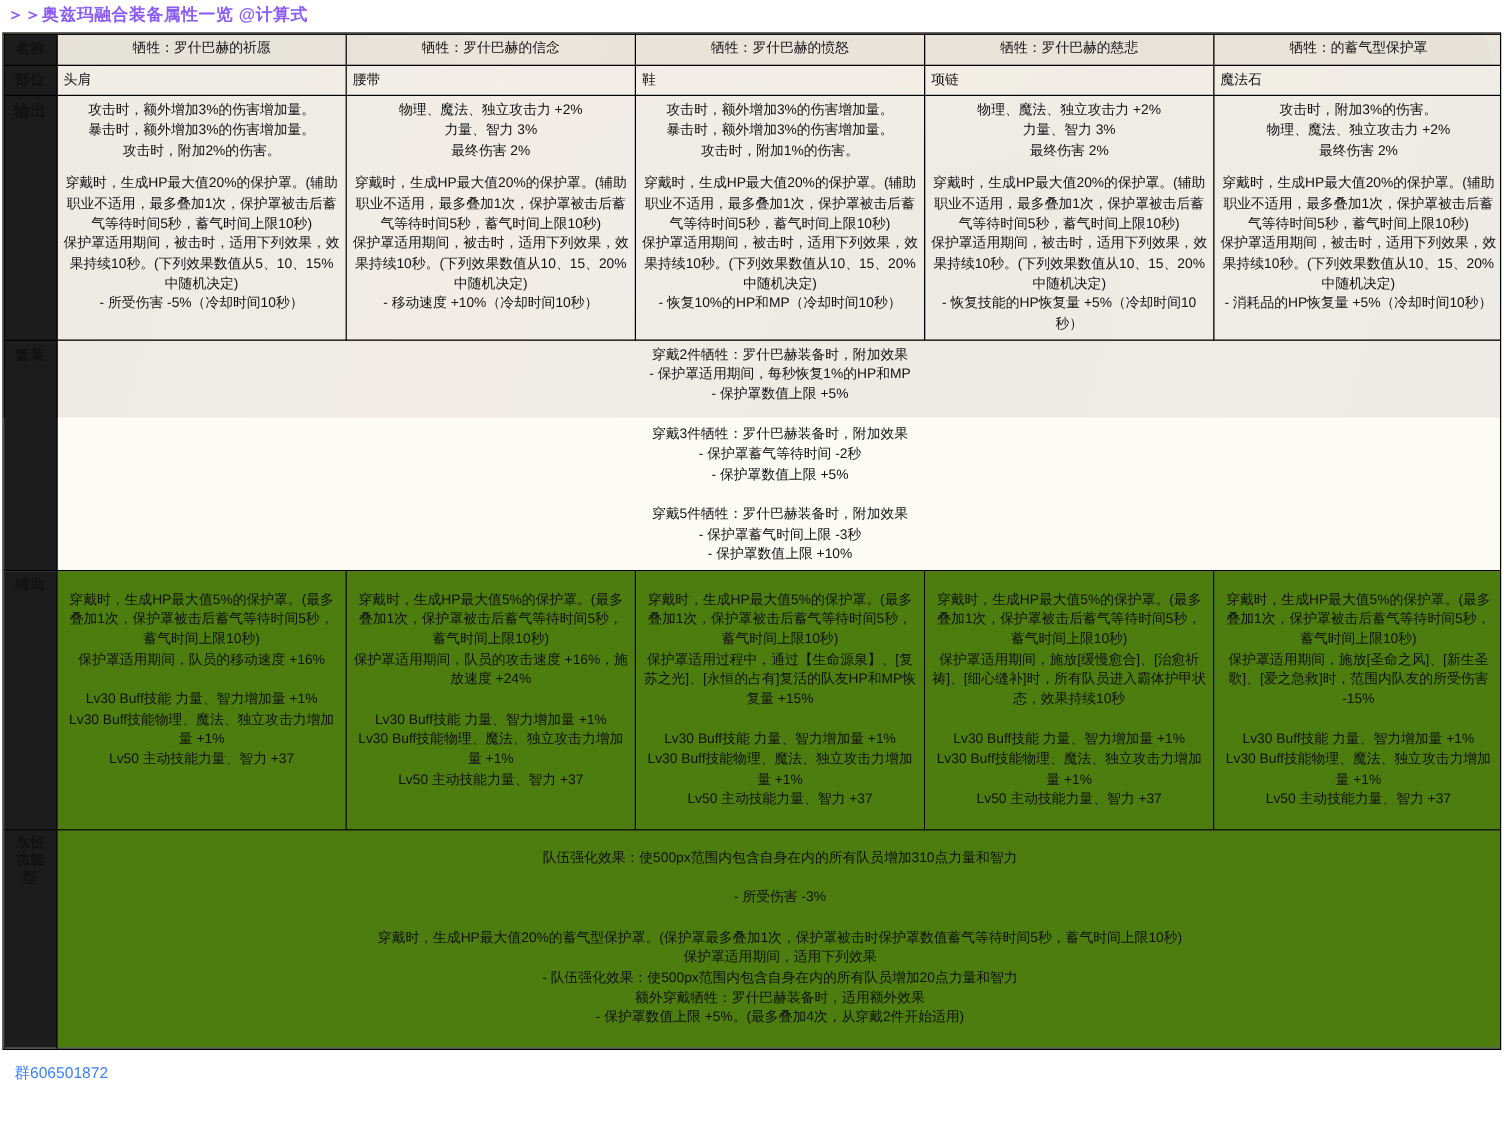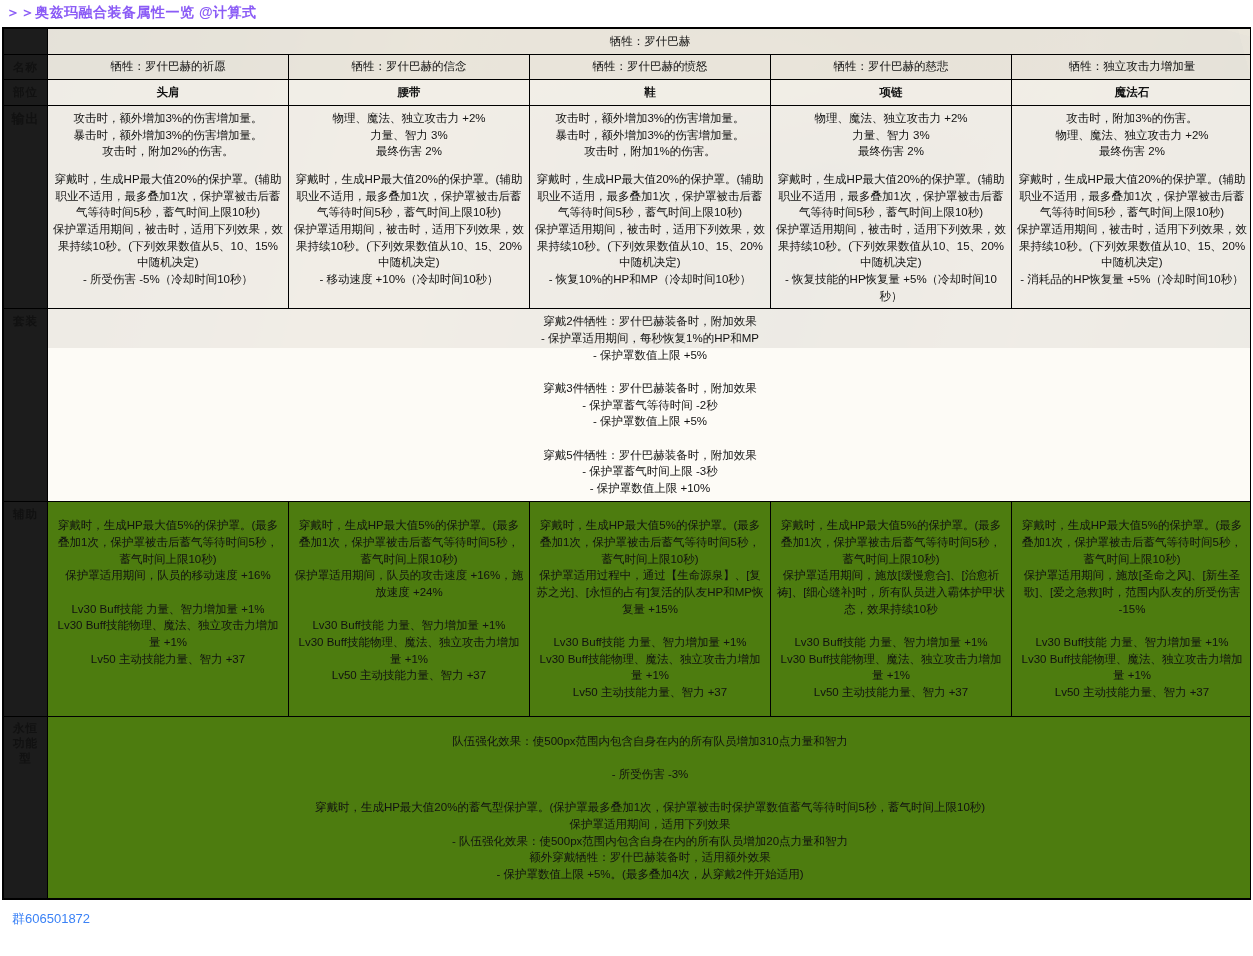--- a/index.html
+++ b/index.html
@@ -85,23 +85,23 @@
   }
   .hdr-name {
     background: rgba(250,247,238,0.90);
     text-align: center;
     font-size: 12px;
     padding: 4px;
     font-family: Liberation Mono, monospace;
   }
   .hdr-part {
     background: rgba(252,250,243,0.94);
-    text-align: center;
+    text-align: left;
     font-size: 12.5px;
-    font-weight: bold;
+    font-weight: normal;
     padding: 4px;
   }
   td.cell {
     background: rgba(253,251,245,0.93);
     font-size: 11.3px;
   }
   td.cell-bright {
     background: #4d7c0f;
     font-size: 11.3px;
   }
@@ -126,32 +126,28 @@
   <table class="main">
     <colgroup>
       <col style="width:44px">
       <col style="width:241px">
       <col style="width:241px">
       <col style="width:241px">
       <col style="width:241px">
       <col style="width:241px">
     </colgroup>
     <tbody>
-      <tr>
-        <td class="rowhead" style="border:1px solid #000;background:#1c1c1c;"></td>
-        <td class="hdr-merged" colspan="5">牺牲：罗什巴赫</td>
-      </tr>
 
       <tr>
         <td class="rowhead">名称</td>
         <td class="hdr-name">牺牲：罗什巴赫的祈愿</td>
         <td class="hdr-name">牺牲：罗什巴赫的信念</td>
         <td class="hdr-name">牺牲：罗什巴赫的愤怒</td>
         <td class="hdr-name">牺牲：罗什巴赫的慈悲</td>
-        <td class="hdr-name">牺牲：独立攻击力增加量</td>
+        <td class="hdr-name">牺牲：的蓄气型保护罩</td>
       </tr>
 
       <tr>
         <td class="rowhead">部位</td>
         <td class="hdr-part">头肩</td>
         <td class="hdr-part">腰带</td>
         <td class="hdr-part">鞋</td>
         <td class="hdr-part">项链</td>
         <td class="hdr-part">魔法石</td>
       </tr>

